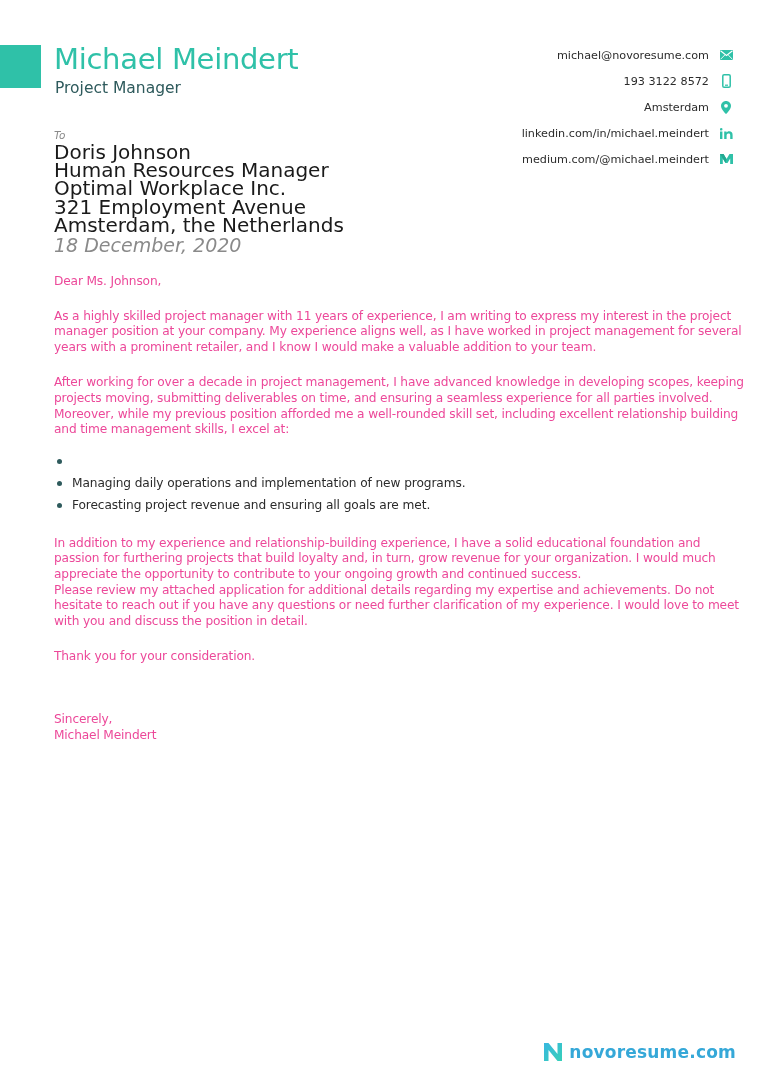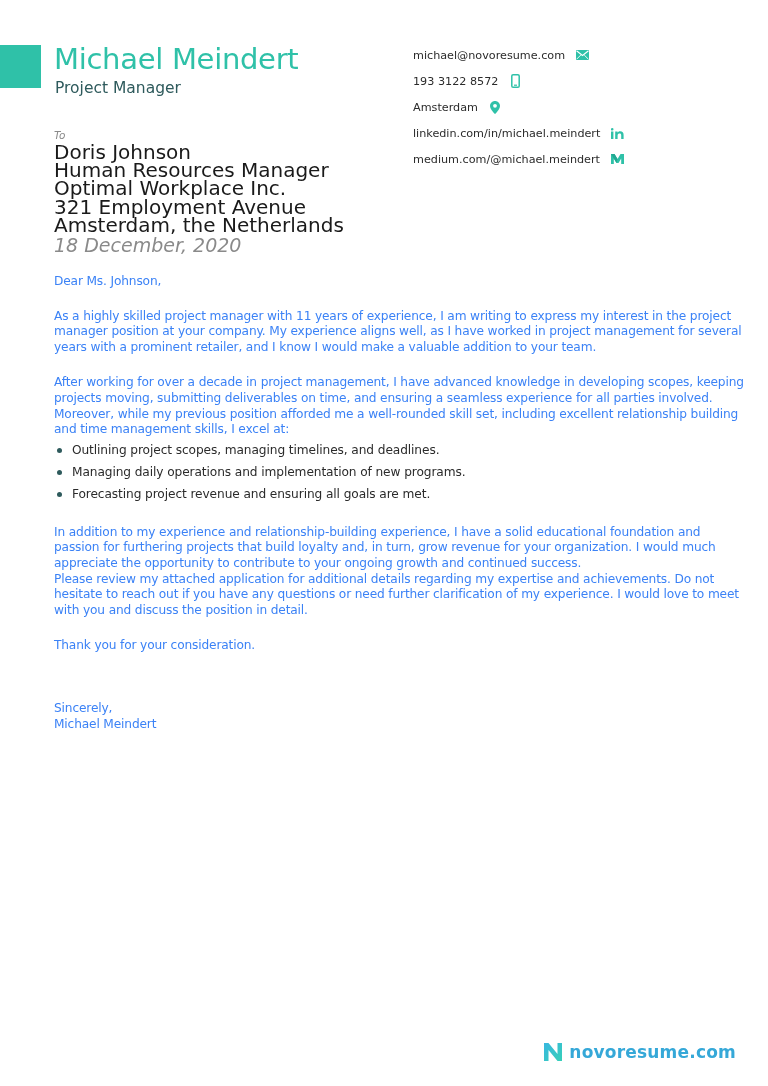--- a/index.html
+++ b/index.html
@@ -5,35 +5,35 @@
   * { margin: 0; padding: 0; box-sizing: border-box; }
   html, body { width: 768px; height: 1086px; background: #ffffff; overflow: hidden; }
   body { position: relative; font-family: "DejaVu Sans", sans-serif; color: #2b2b2b; }
 
   .accent-block { position: absolute; left: 0; top: 45px; width: 41px; height: 43px; background: #2fc1a8; }
 
   .name { position: absolute; left: 54px; top: 41px; font-size: 29px; letter-spacing: -0.3px; color: #2fc1a8; font-weight: normal; line-height: 36px; }
   .job-title { position: absolute; left: 55px; top: 78px; font-size: 15.5px; color: #2e5a5c; line-height: 20px; }
 
   .contacts { position: absolute; right: 35px; top: 42px; width: 320px; }
-  .contact-row { display: flex; align-items: center; height: 26px; }
+  .contact-row { display: flex; justify-content: flex-end; align-items: center; height: 26px; }
   .contact-text { font-size: 11.2px; color: #2b2b2b; white-space: nowrap; }
   .contact-icon { width: 14px; height: 14px; margin-left: 10px; display: flex; align-items: center; justify-content: center; }
   .contact-icon svg { display: block; }
 
   .recipient { position: absolute; left: 54px; top: 128px; }
   .to-label { font-size: 10.5px; font-style: italic; color: #8a8a8a; line-height: 15px; }
   .recipient-line { font-size: 20px; color: #1a1a1a; line-height: 18.2px; white-space: nowrap; }
   .letter-date { font-size: 19px; font-style: italic; color: #8a8a8a; line-height: 20px; margin-top: 1px; }
 
   .body { position: absolute; left: 54px; top: 274px; width: 690px; }
-  .para { font-size: 12.2px; line-height: 15.6px; color: #3b82f6; letter-spacing: -0.15px; }
+  .para { font-size: 12.2px; line-height: 15.6px; color: #ec4899; letter-spacing: -0.15px; }
   .greeting { margin-bottom: 19px; }
   .p1 { margin-bottom: 20px; }
-  .p2 { margin-bottom: 2px; }
+  .p2 { margin-bottom: 13px; }
   .bullets { list-style: none; margin-bottom: 19px; }
   .bullet { font-size: 12.2px; line-height: 15.6px; color: #2b2b2b; display: flex; align-items: center; height: 22px; letter-spacing: -0.1px; }
   .bullet-dot { width: 5px; height: 5px; border-radius: 50%; background: #2e5a5c; margin-left: 3px; margin-right: 10px; flex-shrink: 0; }
   .p3 { }
   .p4 { margin-bottom: 20px; }
   .p5 { margin-bottom: 47px; }
 
   .footer-logo { position: absolute; right: 32px; top: 1042px; display: flex; align-items: center; }
   .footer-logo-mark { width: 20px; height: 20px; margin-right: 6px; }
   .footer-logo-text { font-size: 17px; font-weight: bold; color: #35a8d8; letter-spacing: 0.2px; }
@@ -106,21 +106,20 @@
   <div class="letter-date">18 December, 2020</div>
 </div>
 
 <div class="body">
   <p class="para greeting">Dear Ms. Johnson,</p>
   <p class="para p1">As a highly skilled project manager with 11 years of experience, I am writing to express my interest in the project manager position at your company. My experience aligns well, as I have worked in project management for several years with a prominent retailer, and I know I would make a valuable addition to your team.</p>
   <p class="para p2">After working for over a decade in project management, I have advanced knowledge in developing scopes, keeping projects moving, submitting deliverables on time, and ensuring a seamless experience for all parties involved. Moreover, while my previous position afforded me a well-rounded skill set, including excellent relationship building and time management skills, I excel at:</p>
   <ul class="bullets">
     <li class="bullet">
         <span class="bullet-dot"></span>
-        <span>Outlining project scopes, managing timelines, and deadlines.</span>
       </li>
     <li class="bullet">
         <span class="bullet-dot"></span>
         <span>Managing daily operations and implementation of new programs.</span>
       </li>
     <li class="bullet">
         <span class="bullet-dot"></span>
         <span>Forecasting project revenue and ensuring all goals are met.</span>
       </li>
   </ul>

